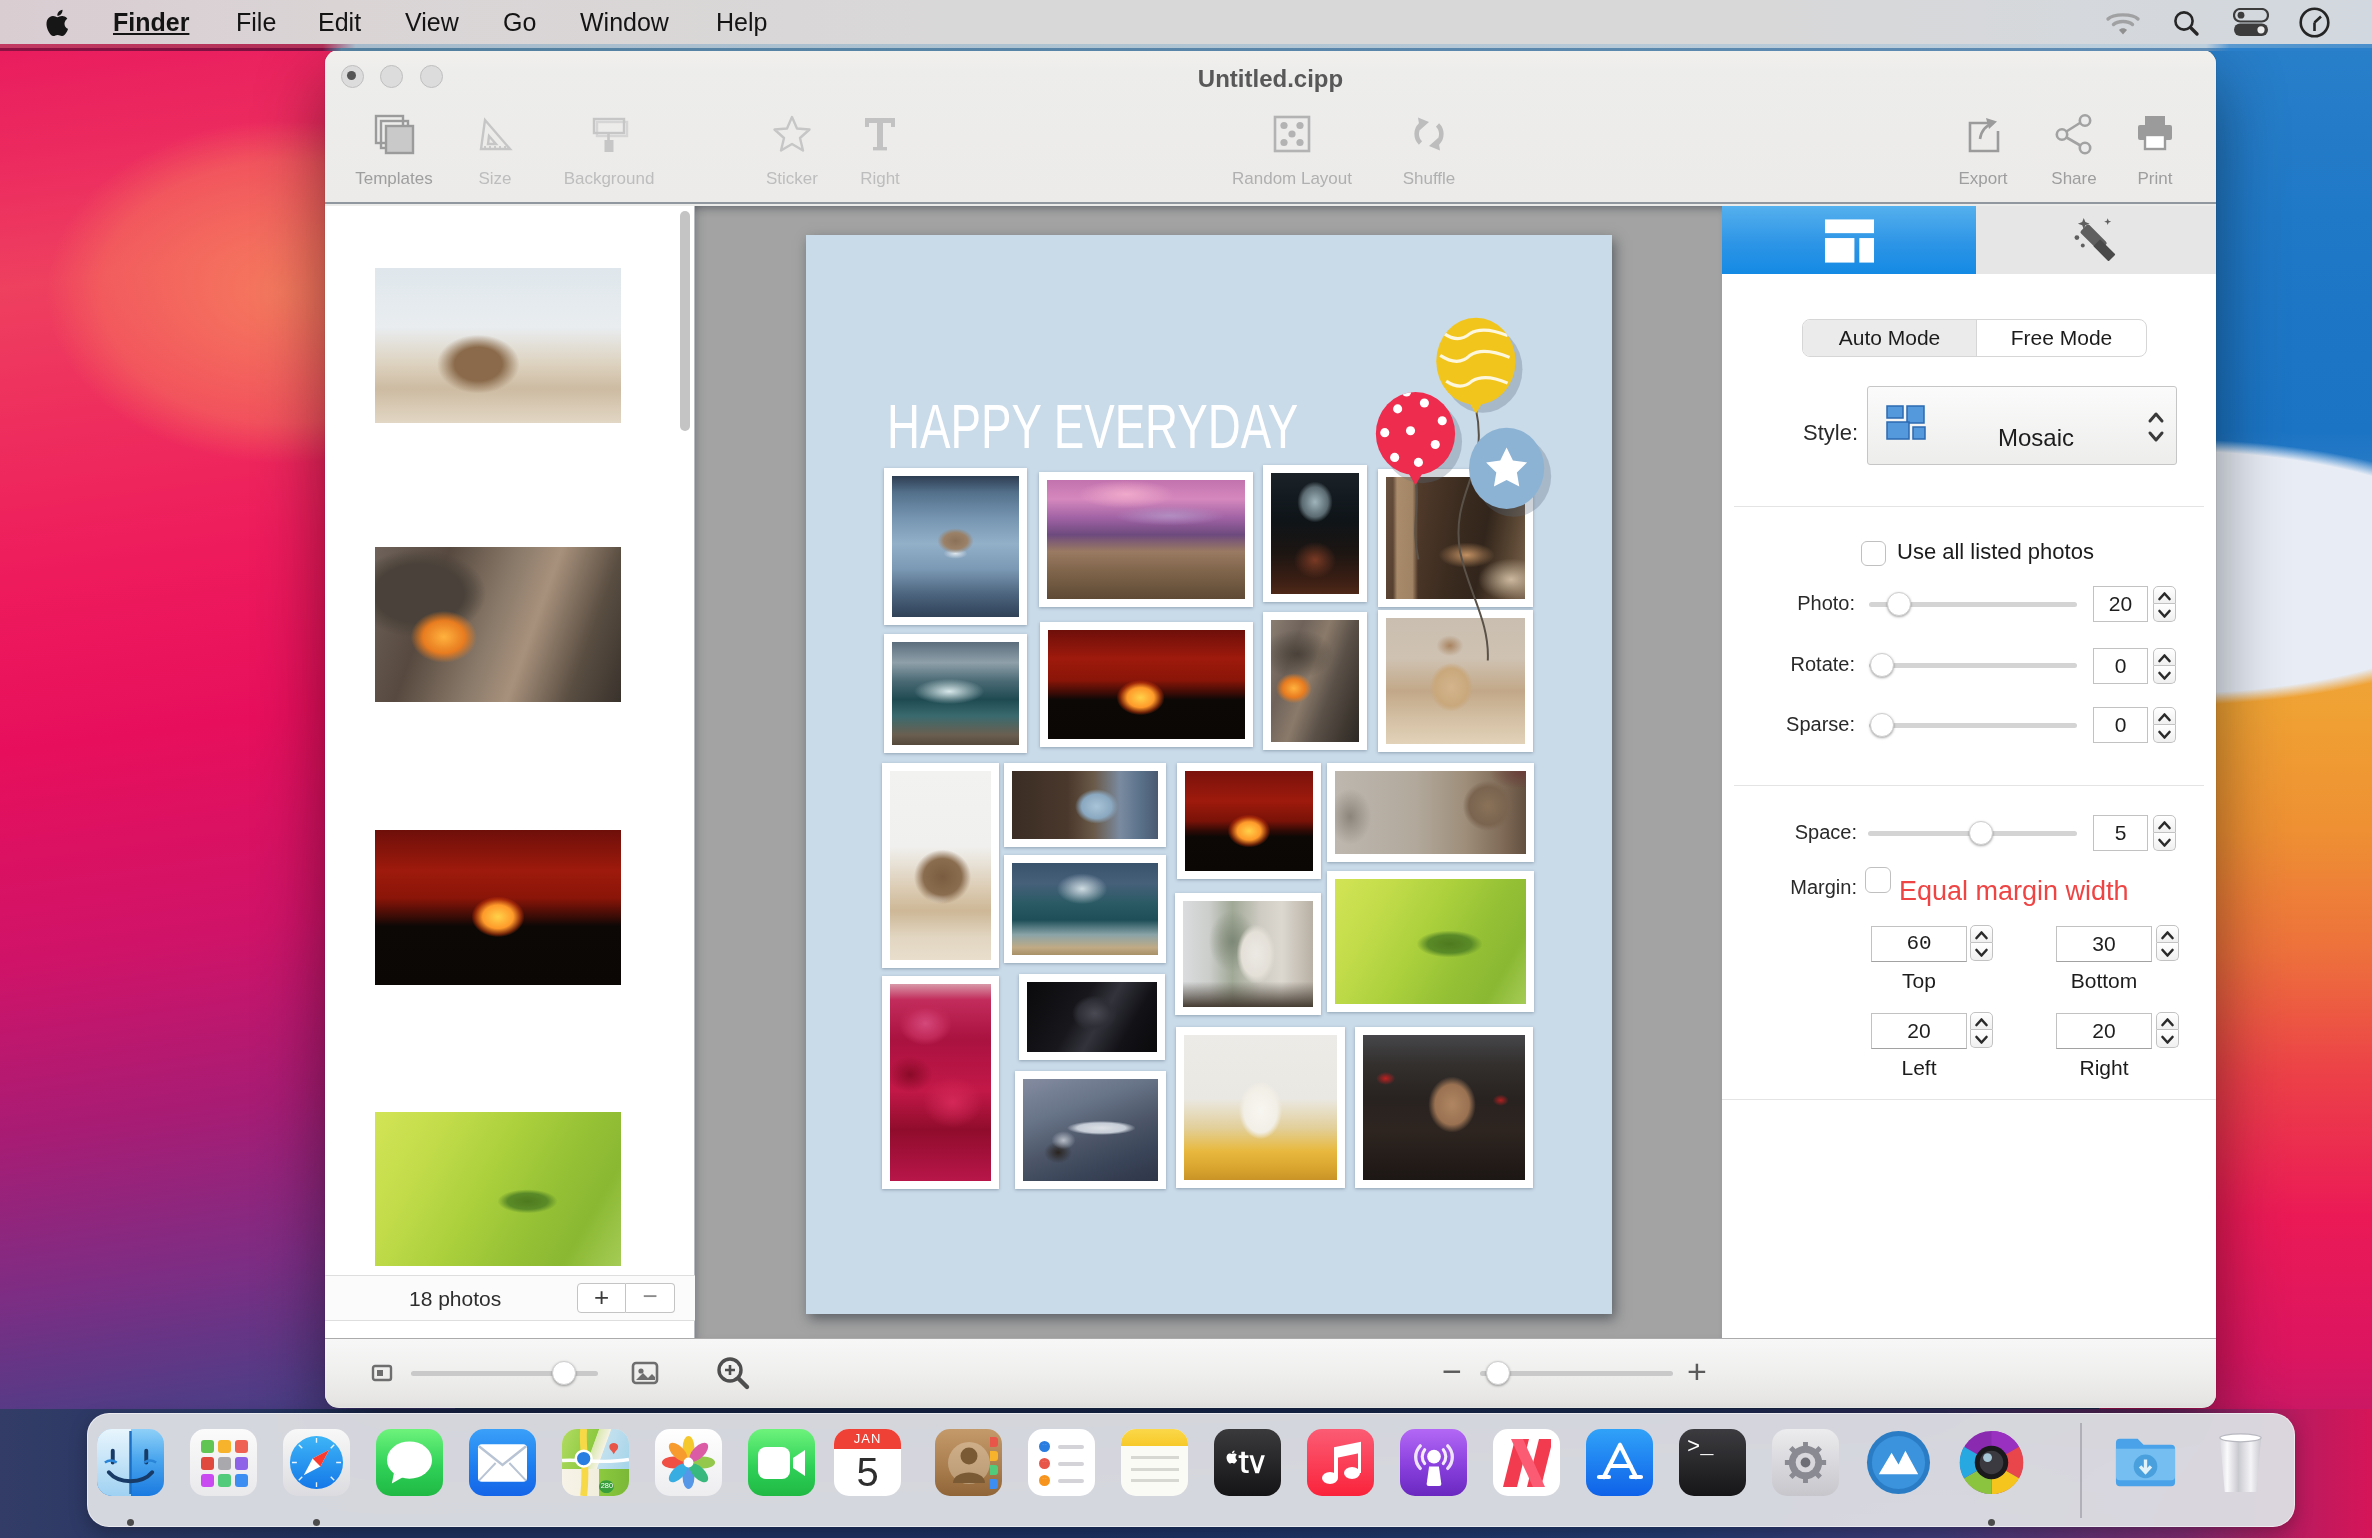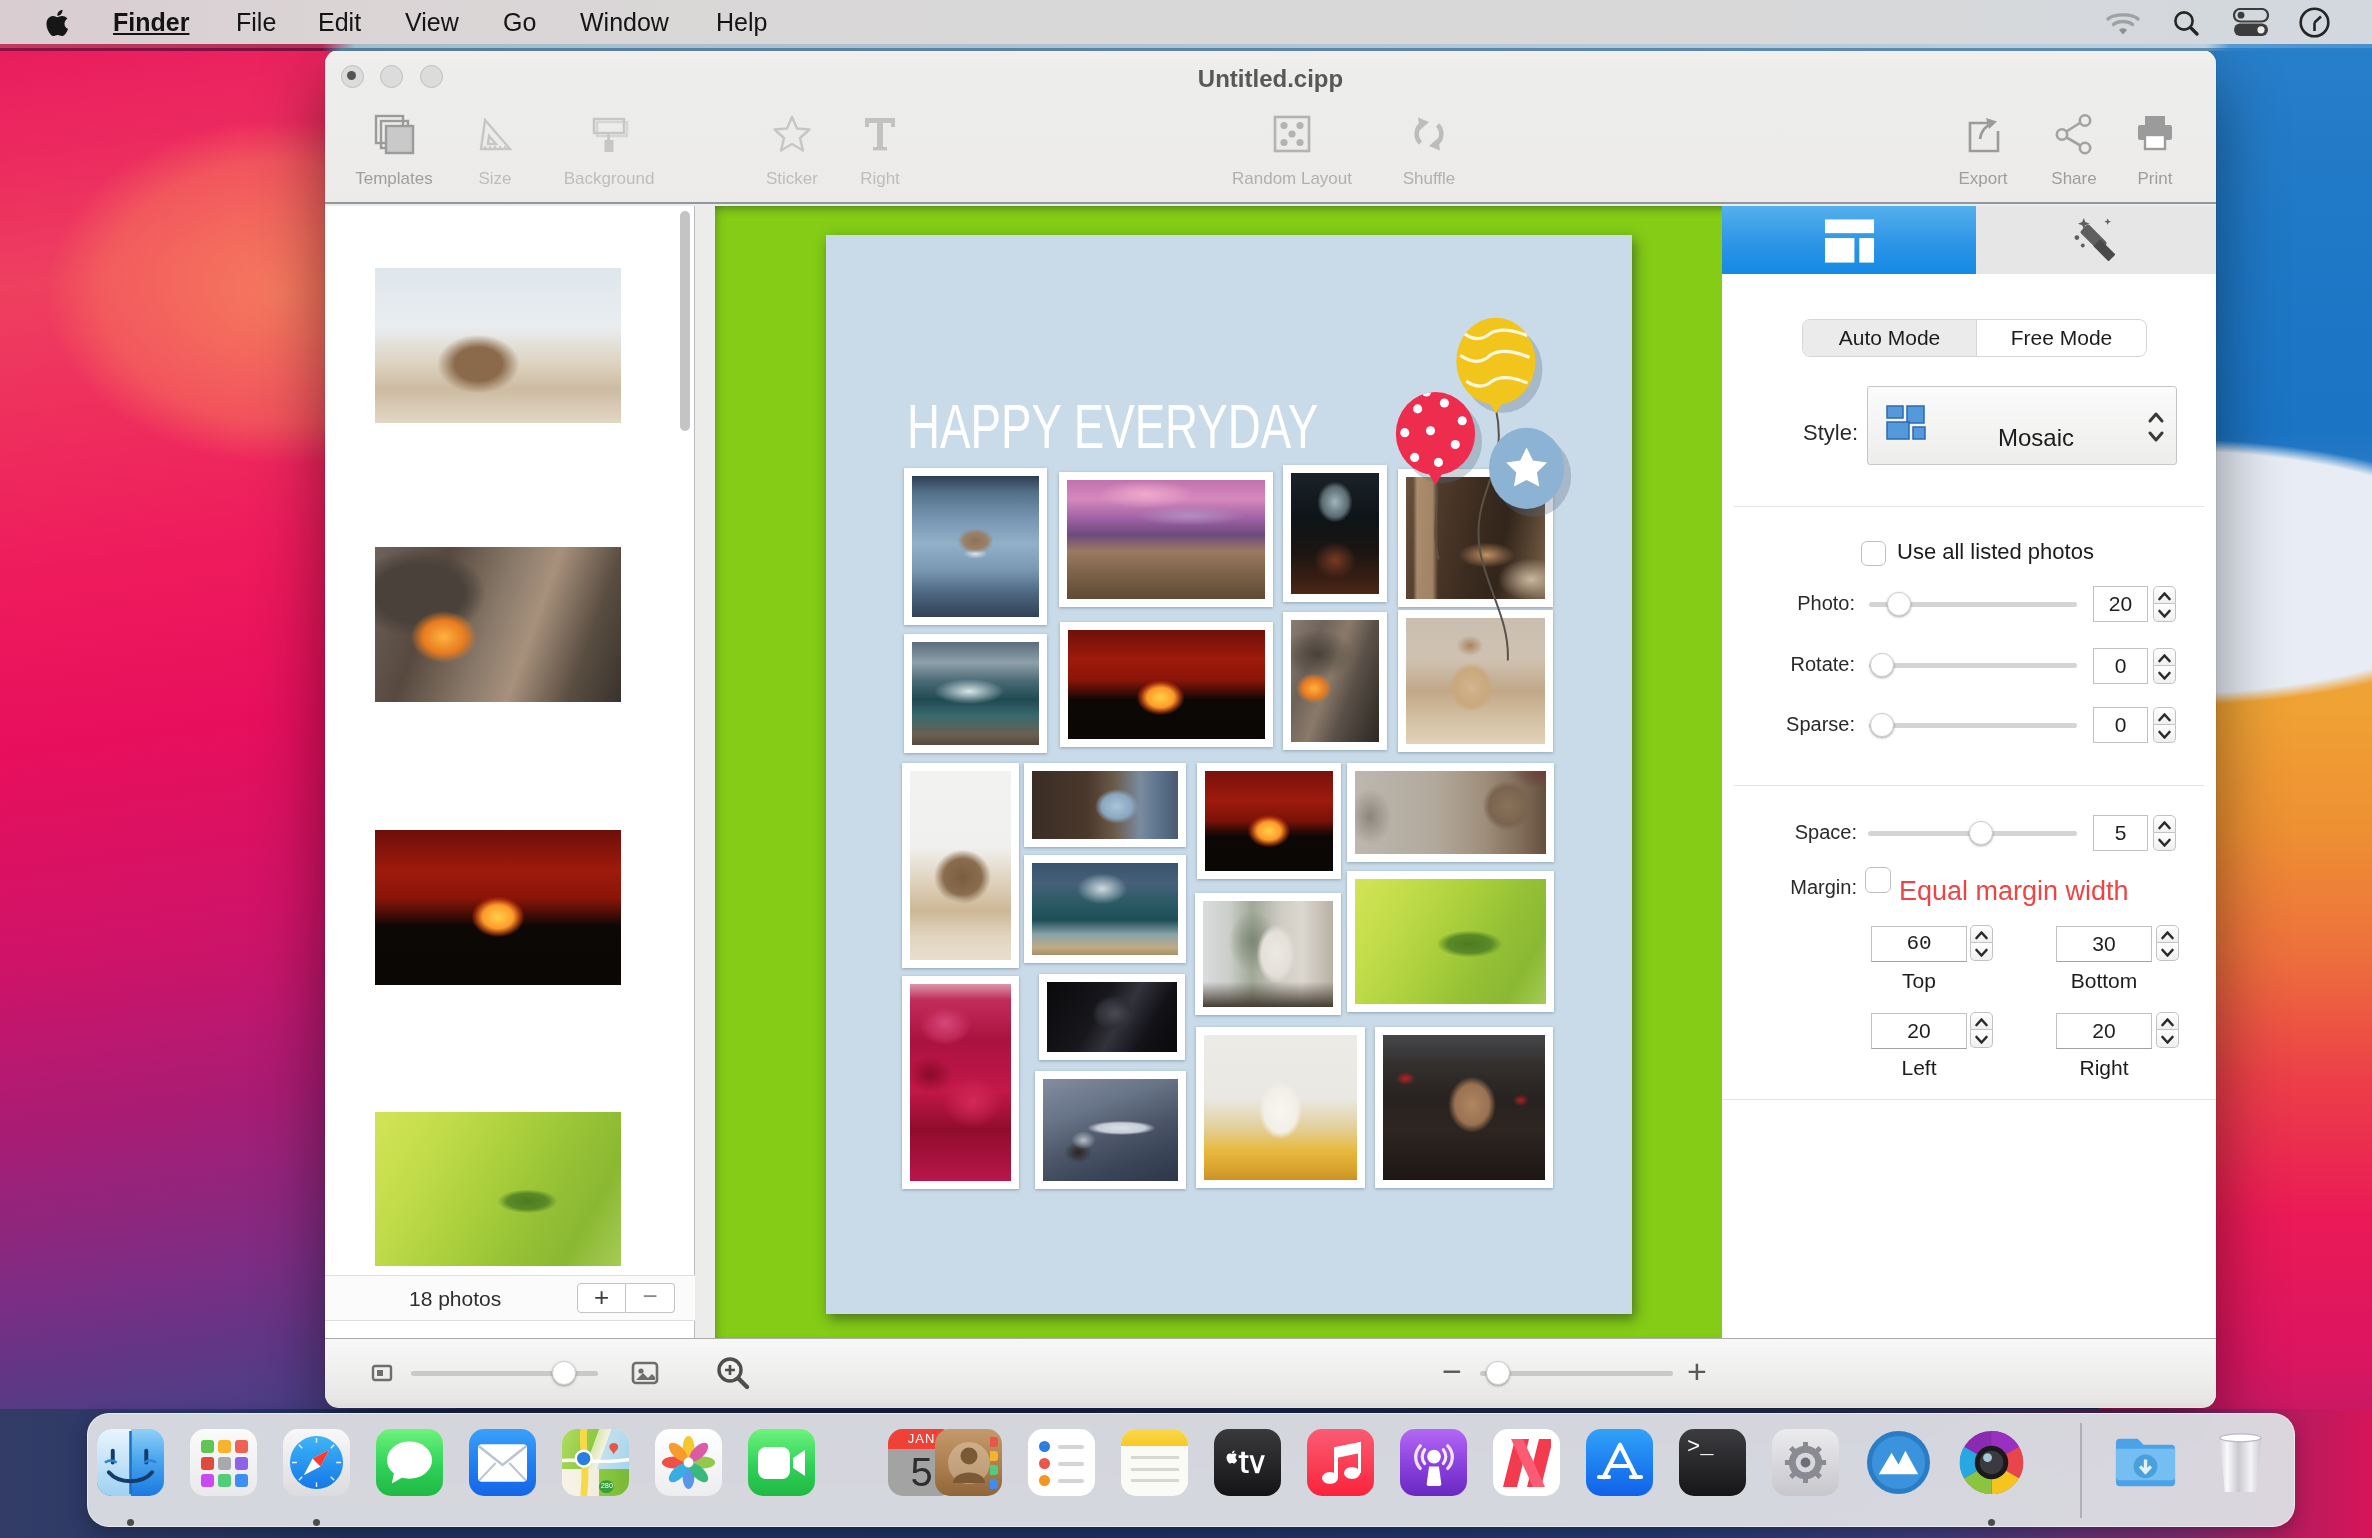--- a/index.html
+++ b/index.html
@@ -48,22 +48,22 @@
 .tbtn { position:absolute; top:61px; text-align:center; }
 .tbtn .lbl { display:block; margin-top:8px; font-size:17px; color:#a3a3a3; }
 .tbtn.lite .lbl { color:#bdbdbd; }
 
 
 #sidebar { left:0; top:156px; width:370px; height:1132px; background:#ffffff; border-right:1px solid #b8bcc0; }
 .thumb { position:absolute; left:50px; width:246px; }
 #sb-count { left:0; top:1225px; width:370px; height:46px; background:#fbfbfb; border-top:1px solid #dedede; border-bottom:1px solid #dedede; }
 #scrollthumb { left:355px; top:161px; width:10px; height:220px; border-radius:5px; background:#c4c4c4; }
 
-#canvas { left:370px; top:156px; width:1027px; height:1132px; background:#84cc16;
-  box-shadow: inset 0 8px 10px -6px rgba(30,40,50,0.45), inset 8px 0 10px -6px rgba(30,40,50,0.25); margin-left: 20px; }
+#canvas { left:370px; top:156px; width:1027px; height:1132px; background:#a3a3a3;
+  box-shadow: inset 0 8px 10px -6px rgba(30,40,50,0.45), inset 8px 0 10px -6px rgba(30,40,50,0.25); }
 #page { left:111px; top:29px; width:806px; height:1079px; background:#c9dae9;
   box-shadow: 3px 5px 12px rgba(20,30,40,0.5); }
 #happy { left:81px; top:155px; width:693px; color:#ffffff; font-size:63px; letter-spacing:0px; font-weight:normal;
   transform:scaleX(0.725); transform-origin:0 0; }
 .tile { position:absolute; background:#ffffff; box-shadow:0 1px 3px rgba(40,60,80,0.35); }
 .tile > div { position:absolute; left:8px; top:8px; right:8px; bottom:8px; }
 
 #rpanel { left:1397px; top:156px; width:494px; height:1132px; background:#ffffff; }
 #tab-blue { left:0; top:0; width:254px; height:68px; background:linear-gradient(180deg,#55b0ed 0%,#2d95e6 55%,#148ae4 100%); }
 #tab-gray { left:254px; top:0; width:240px; height:68px; background:#e7e6e6; }
@@ -699,21 +699,21 @@
     </svg>
   </div>
 
   <div class="dicon" style="left:748px;background:linear-gradient(180deg,#6df37c 0%,#30d158 55%,#1fb943 100%);">
     <svg class="abs" style="left:9px;top:17px;" width="50" height="34" viewBox="0 0 50 34">
       <rect x="1" y="1" width="32" height="32" rx="8" fill="#ffffff"></rect>
       <path d="M36 12 L48 4 L48 30 L36 22 Z" fill="#ffffff"></path>
     </svg>
   </div>
 
-  <div class="dicon" style="left:888px;background:#a3a3a3;">
+  <div class="dicon" style="left:834px;background:#ffffff;">
     <div class="abs" style="left:0;top:0;width:67px;height:20px;border-radius:15px 15px 0 0;background:#ef4136;color:#fff;font-size:13px;text-align:center;line-height:20px;letter-spacing:1px;">JAN</div>
     <div class="abs" style="left:0;top:18px;width:67px;height:50px;text-align:center;font-size:40px;color:#2e2e2e;line-height:50px;">5</div>
   </div>
 
   <div class="dicon" style="left:935px;background:linear-gradient(180deg,#c59a6a 0%,#a87c4c 60%,#906538 100%);">
     <div class="abs" style="left:55px;top:8px;width:8px;height:10px;background:#e8564a;border-radius:0 3px 3px 0;"></div>
     <div class="abs" style="left:55px;top:22px;width:8px;height:10px;background:#f7b32b;border-radius:0 3px 3px 0;"></div>
     <div class="abs" style="left:55px;top:36px;width:8px;height:10px;background:#52cc7a;border-radius:0 3px 3px 0;"></div>
     <div class="abs" style="left:55px;top:50px;width:8px;height:10px;background:#3c8ef2;border-radius:0 3px 3px 0;"></div>
     <svg class="abs" style="left:12px;top:10px;" width="44" height="48" viewBox="0 0 44 48">

